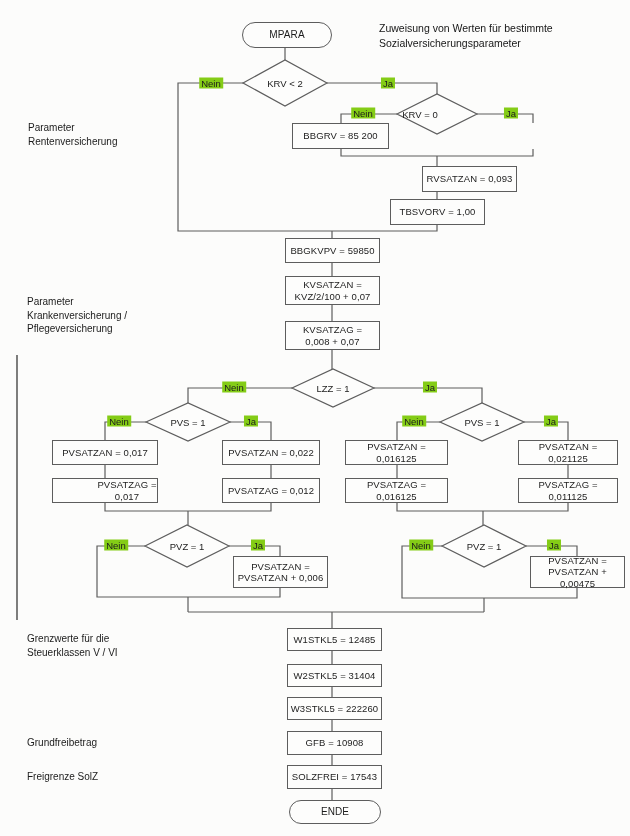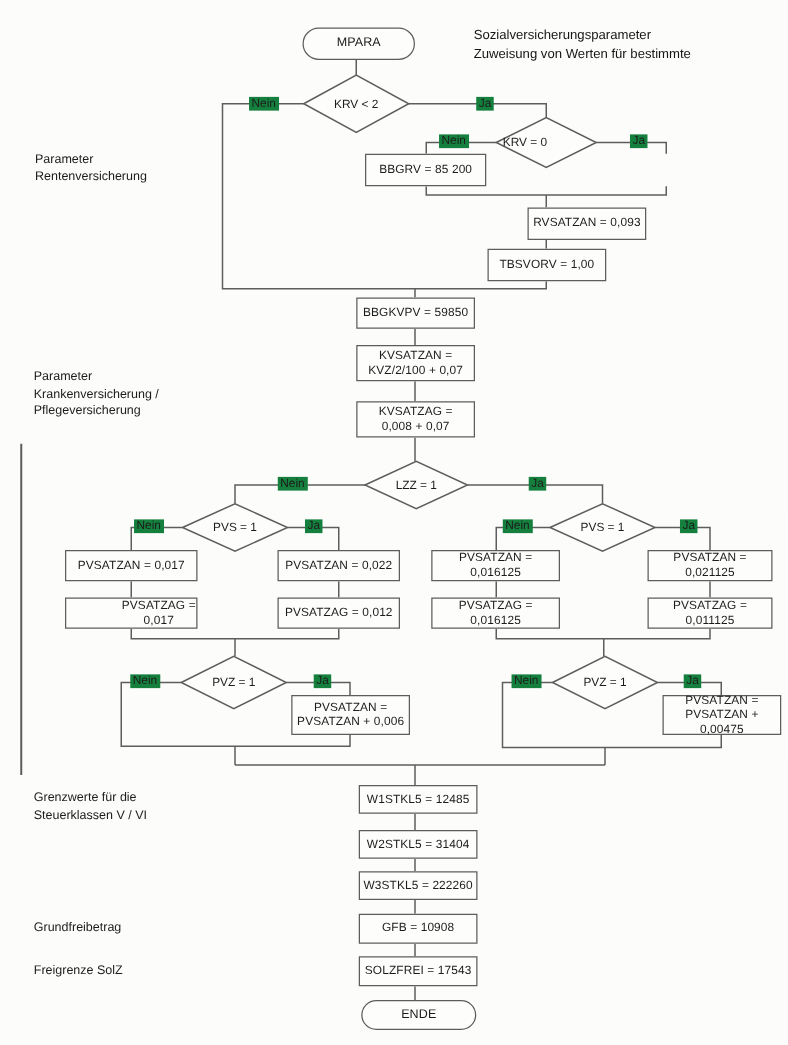--- a/index.html
+++ b/index.html
@@ -16,21 +16,21 @@
     display:flex; flex-direction:column; align-items:center; justify-content:center;
     text-align:center; font-size:9.5px; line-height:11.5px; letter-spacing:0.1px;
   }
   .term { border-radius:13px; font-size:10px; }
   .dtext {
     position:absolute; display:flex; align-items:center; justify-content:center;
     text-align:center; font-size:9.5px;
   }
   .blabel {
     position:absolute; transform:translate(-50%,-50%);
-    font-size:9.5px; background:#15803d; padding:0 2px; white-space:nowrap;
+    font-size:9.5px; background:#84cc16; padding:0 2px; white-space:nowrap;
   }
   .slabel {
     position:absolute; font-size:10px; line-height:13.5px; white-space:nowrap;
   }
   .annotation {
     position:absolute; left:379px; top:21px;
     font-size:10.5px; line-height:14.5px; color:#161616;
   }
   .annotation div, .slabel div { white-space:nowrap; }
 </style>
@@ -85,22 +85,22 @@
       <polygon points="397,114 437,94 477,114 437,134"></polygon>
       <polygon points="292,388 333,369 374,388 333,407"></polygon>
       <polygon points="146,422 188,403 230,422 188,441"></polygon>
       <polygon points="440,422 482,403 524,422 482,441"></polygon>
       <polygon points="145,546 187,525 229,546 187,567"></polygon>
       <polygon points="442,546 484,525 526,546 484,567"></polygon>
     </g>
   </svg>
 
   <div class="annotation">
+    <div>Zuweisung von Werten für bestimmte</div>
     <div>Sozialversicherungsparameter</div>
-    <div>Zuweisung von Werten für bestimmte</div>
   </div>
 
   <div class="slabel" style="left:28px;top:121px;">
     <div>Parameter</div>
     <div>Rentenversicherung</div>
   </div>
   <div class="slabel" style="left:27px;top:295px;">
     <div>Parameter</div>
     <div>Krankenversicherung /</div>
     <div>Pflegeversicherung</div>

